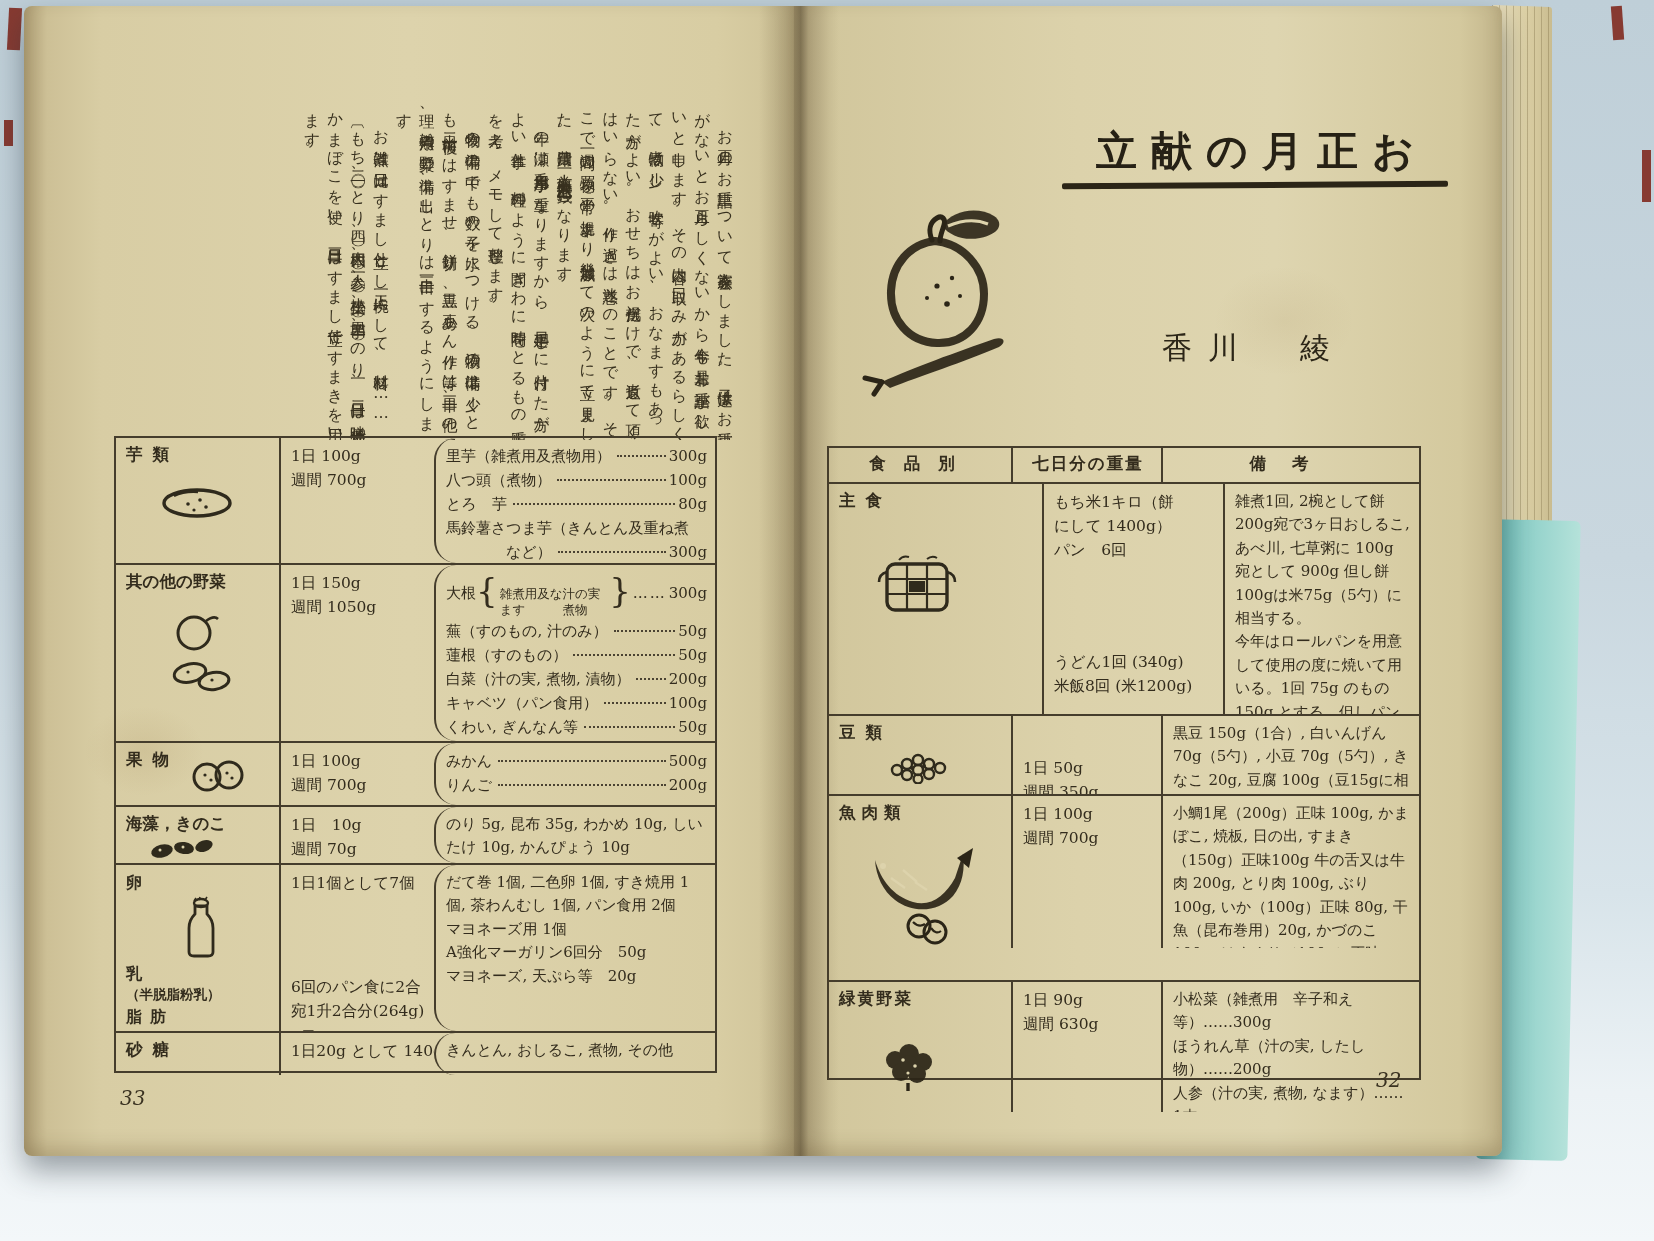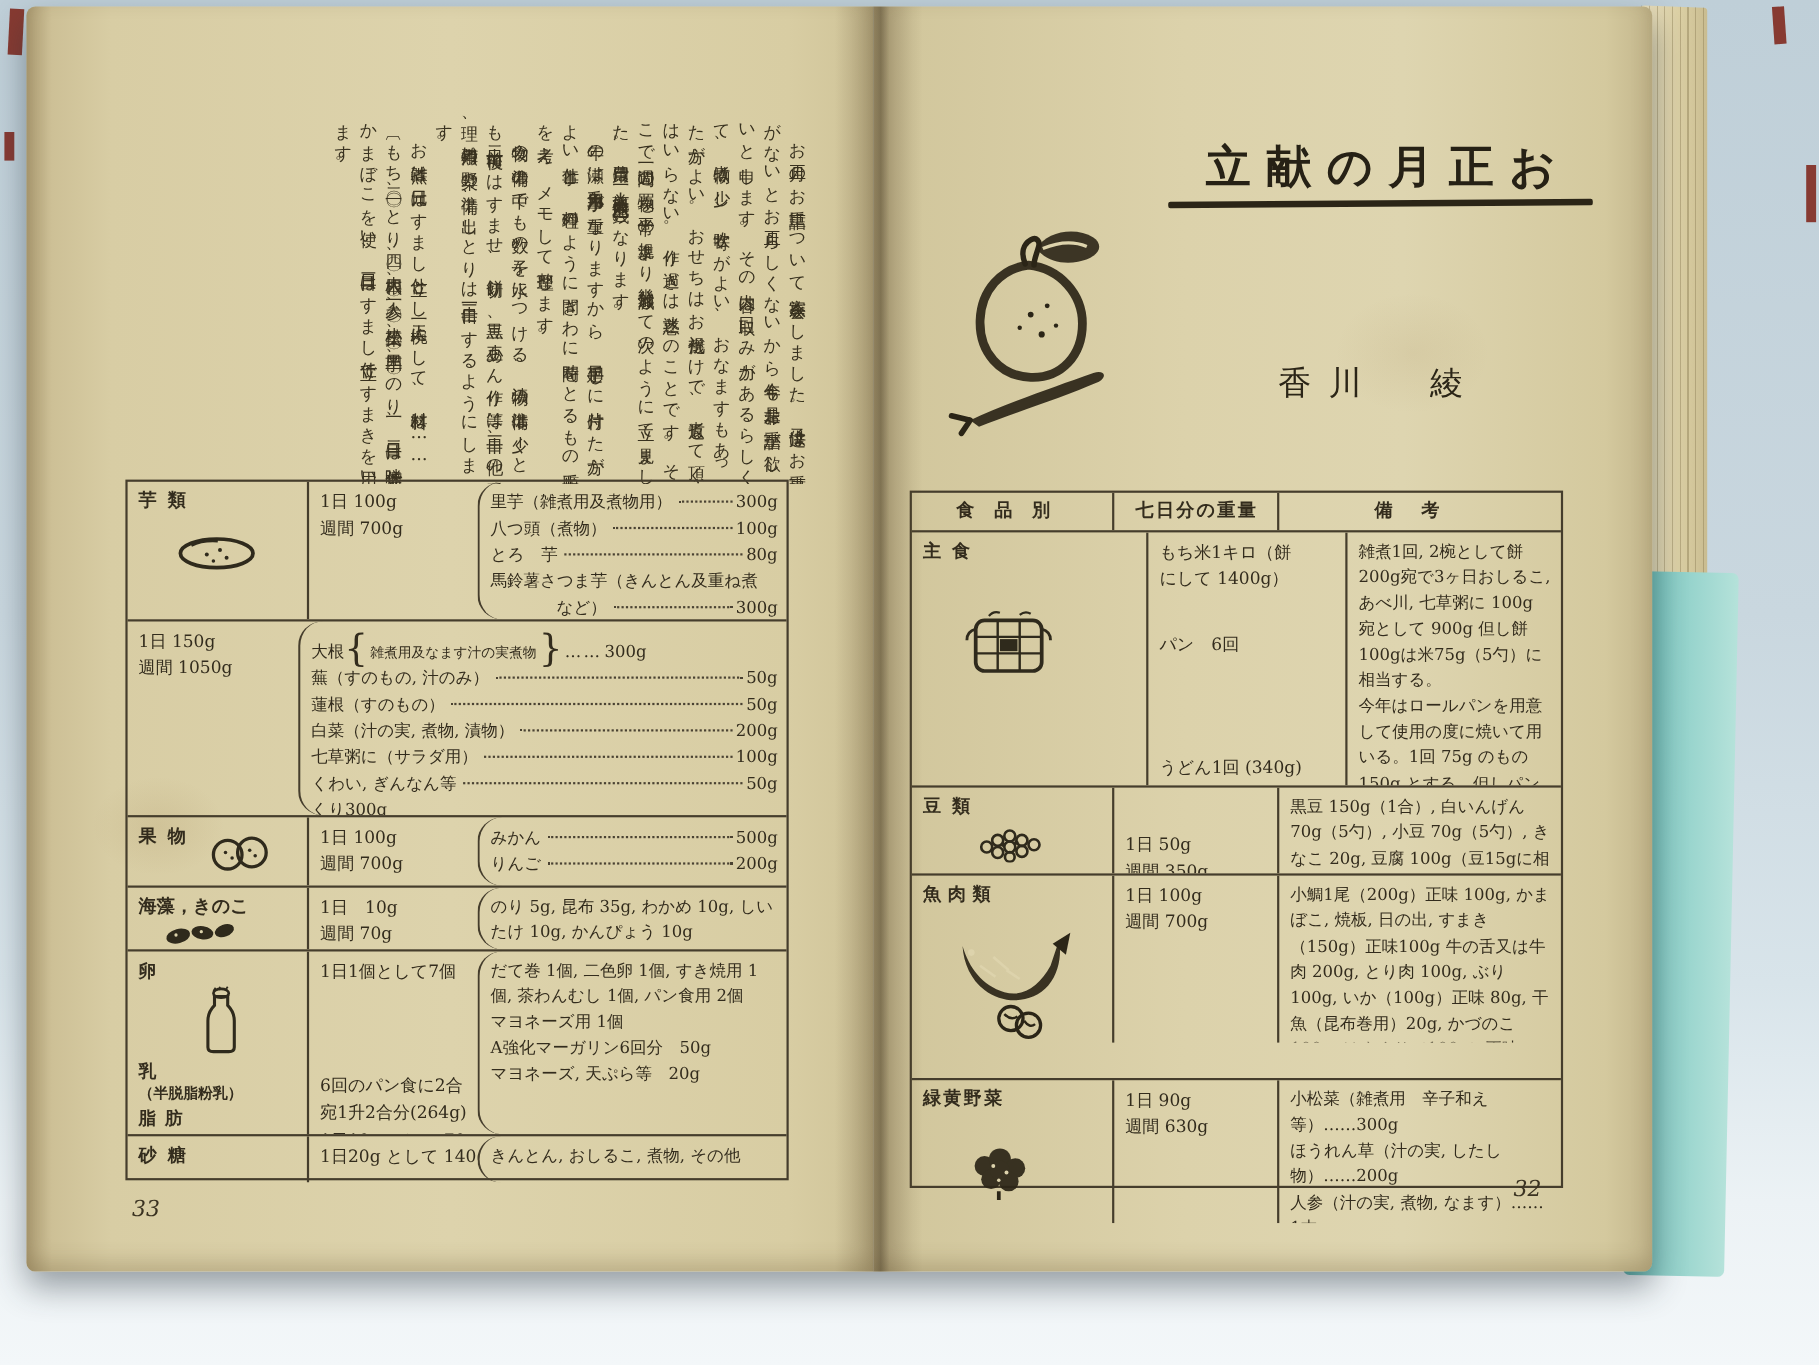--- a/index.html
+++ b/index.html
@@ -91,21 +91,21 @@
   .rtitle-underline{ position:absolute; left:268px; top:176px; width:386px; height:6px; background:#2b2517; transform:rotate(-.4deg); border-radius:2px; }
   .author{ position:absolute; left:368px; top:322px; font-size:30px; letter-spacing:16px; color:#2b2517; white-space:nowrap; }
   .mikan{ position:absolute; left:58px; top:180px; }
 
   .rtable{ left:33px; top:440px; width:594px; height:634px; }
   .rtable .c-cat{ width:182px; }
   .rtable .c-qty{ width:150px; }
   .rtable .c-rmk{ flex:1; }
   .hdr{ text-align:center; font-family:"DejaVu Sans",sans-serif; font-weight:bold; font-size:16.5px; padding-top:5px; }
   .hdr1{ letter-spacing:18px; } .hdr2{ letter-spacing:2px; } .hdr3{ letter-spacing:26px; }
-  .rq1{ margin-top:36px; } .rq2{ margin-top:88px; }
+  .rq1{ } .rq2{ margin-top:88px; }
   .bq{ margin-top:34px; }
   .gap28{ margin-top:28px; }
   .rmk p{ margin:0; }
 </style>
 </head>
 <body>
 
 <div class="mark" style="left:8px; top:8px; width:13px; height:42px; transform:rotate(3deg);"></div>
 <div class="mark" style="left:4px; top:120px; width:9px; height:26px;"></div>
 <div class="mark" style="left:1612px; top:6px; width:11px; height:34px; transform:rotate(-4deg);"></div>
@@ -167,20 +167,31 @@
             </div>
           <div class="iline">
               <span class="iname">　　　　など）</span>
               <span class="ldr"></span>
               <span class="iamt">300g</span>
             </div>
         </div>
       </div>
 
       <div class="trow" style="height:178px;">
+        <div class="cell c-cat">
+          <div class="catlabel">其の他の野菜</div>
+          <svg class="icon" width="90" height="90" viewBox="0 0 90 90" style="margin:18px 0 0 30px;">
+            <circle cx="38" cy="22" r="16" fill="none" stroke="#2f2a1c" stroke-width="3"></circle>
+            <path d="M50,10 q8,-6 12,-2" fill="none" stroke="#2f2a1c" stroke-width="2.6"></path>
+            <ellipse cx="34" cy="62" rx="16" ry="9" fill="none" stroke="#2f2a1c" stroke-width="3" transform="rotate(-12 34 62)"></ellipse>
+            <ellipse cx="58" cy="70" rx="15" ry="8.5" fill="none" stroke="#2f2a1c" stroke-width="3" transform="rotate(-8 58 70)"></ellipse>
+            <circle cx="32" cy="61" r="1.6" fill="#2f2a1c"></circle>
+              <circle cx="56" cy="69" r="1.6" fill="#2f2a1c"></circle>
+          </svg>
+        </div>
         <div class="cell c-qty">
           <div class="qtyline">1日 150g</div>
           <div class="qtyline">週間 1050g</div>
         </div>
         <div class="cell c-items" style="padding-top:4px;">
           <div class="iline daikon">
             <span class="iname">大根</span>
             <span class="brace">{</span>
             <span class="bstack">
               <span>雑煮用及なます</span>
@@ -199,21 +210,21 @@
               <span class="iname">蓮根（すのもの）</span>
               <span class="ldr"></span>
               <span class="iamt">50g</span>
             </div>
           <div class="iline">
               <span class="iname">白菜（汁の実, 煮物, 漬物）</span>
               <span class="ldr"></span>
               <span class="iamt">200g</span>
             </div>
           <div class="iline">
-              <span class="iname">七草粥に（サラダ用）</span>
+              <span class="iname">キャベツ（パン食用）</span>
               <span class="ldr"></span>
               <span class="iamt">100g</span>
             </div>
           <div class="iline">
               <span class="iname">くわい, ぎんなん等</span>
               <span class="ldr"></span>
               <span class="iamt">50g</span>
             </div>
           <div class="iline">
               <span class="iname">くり</span>

